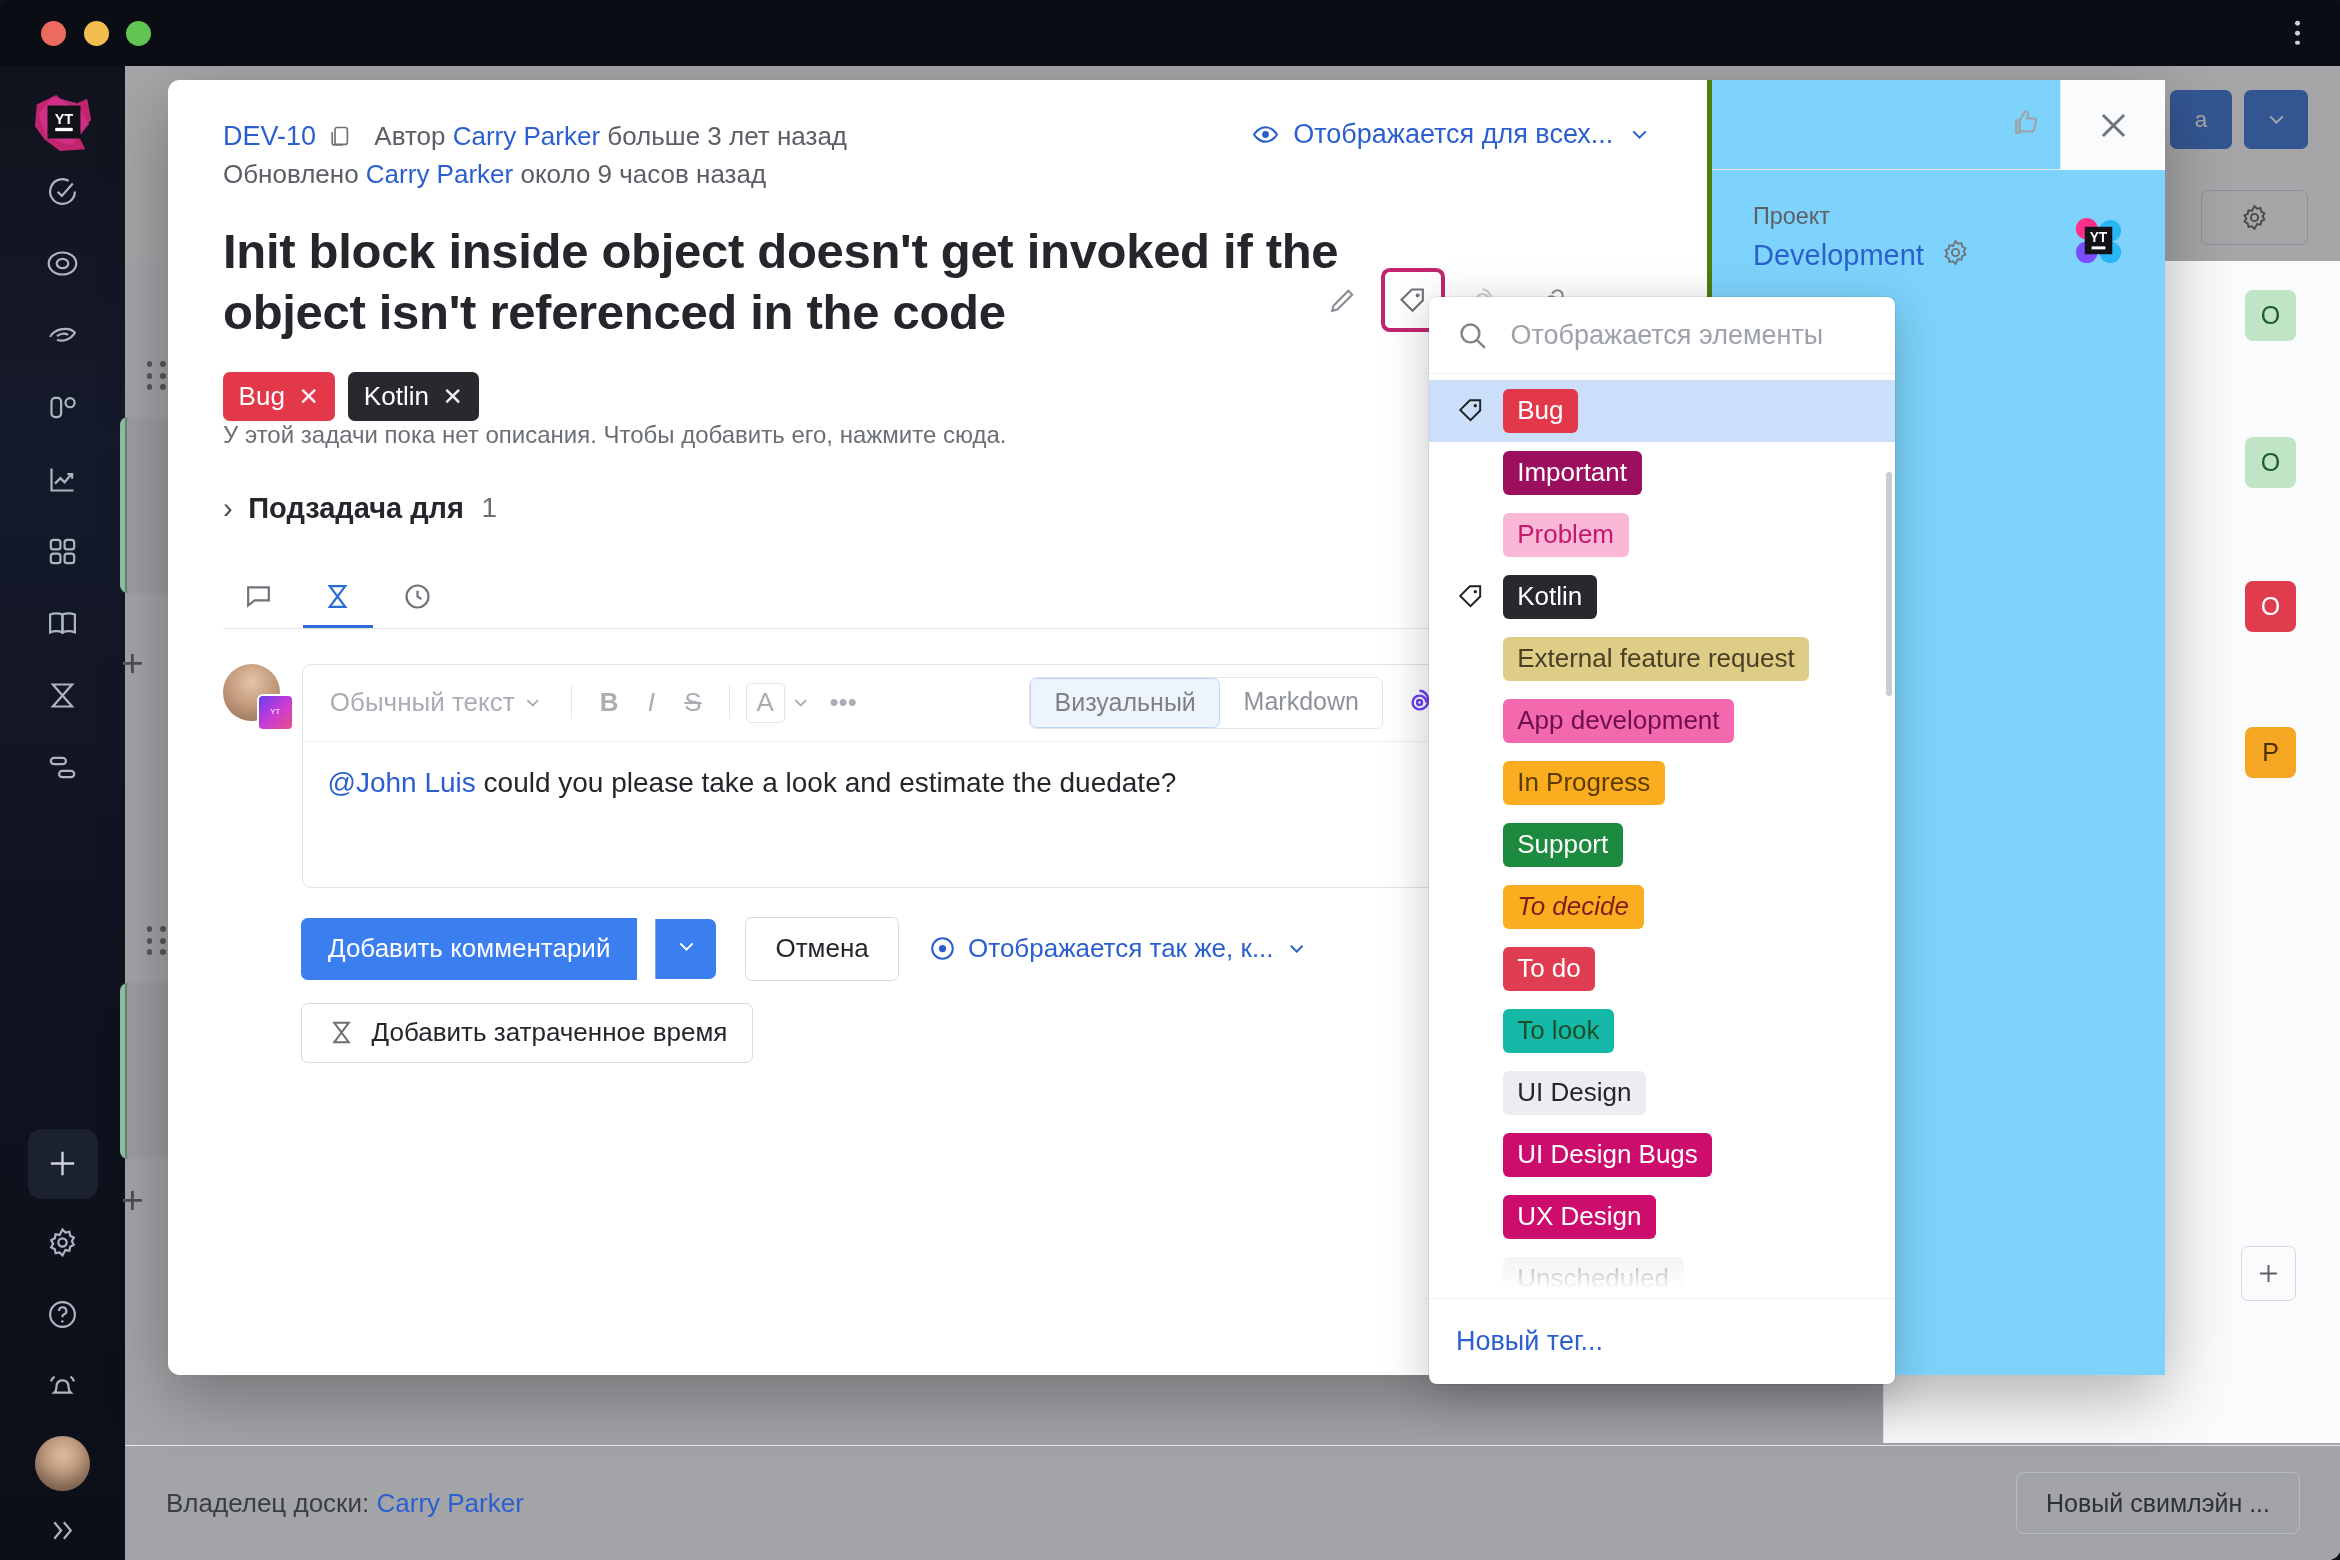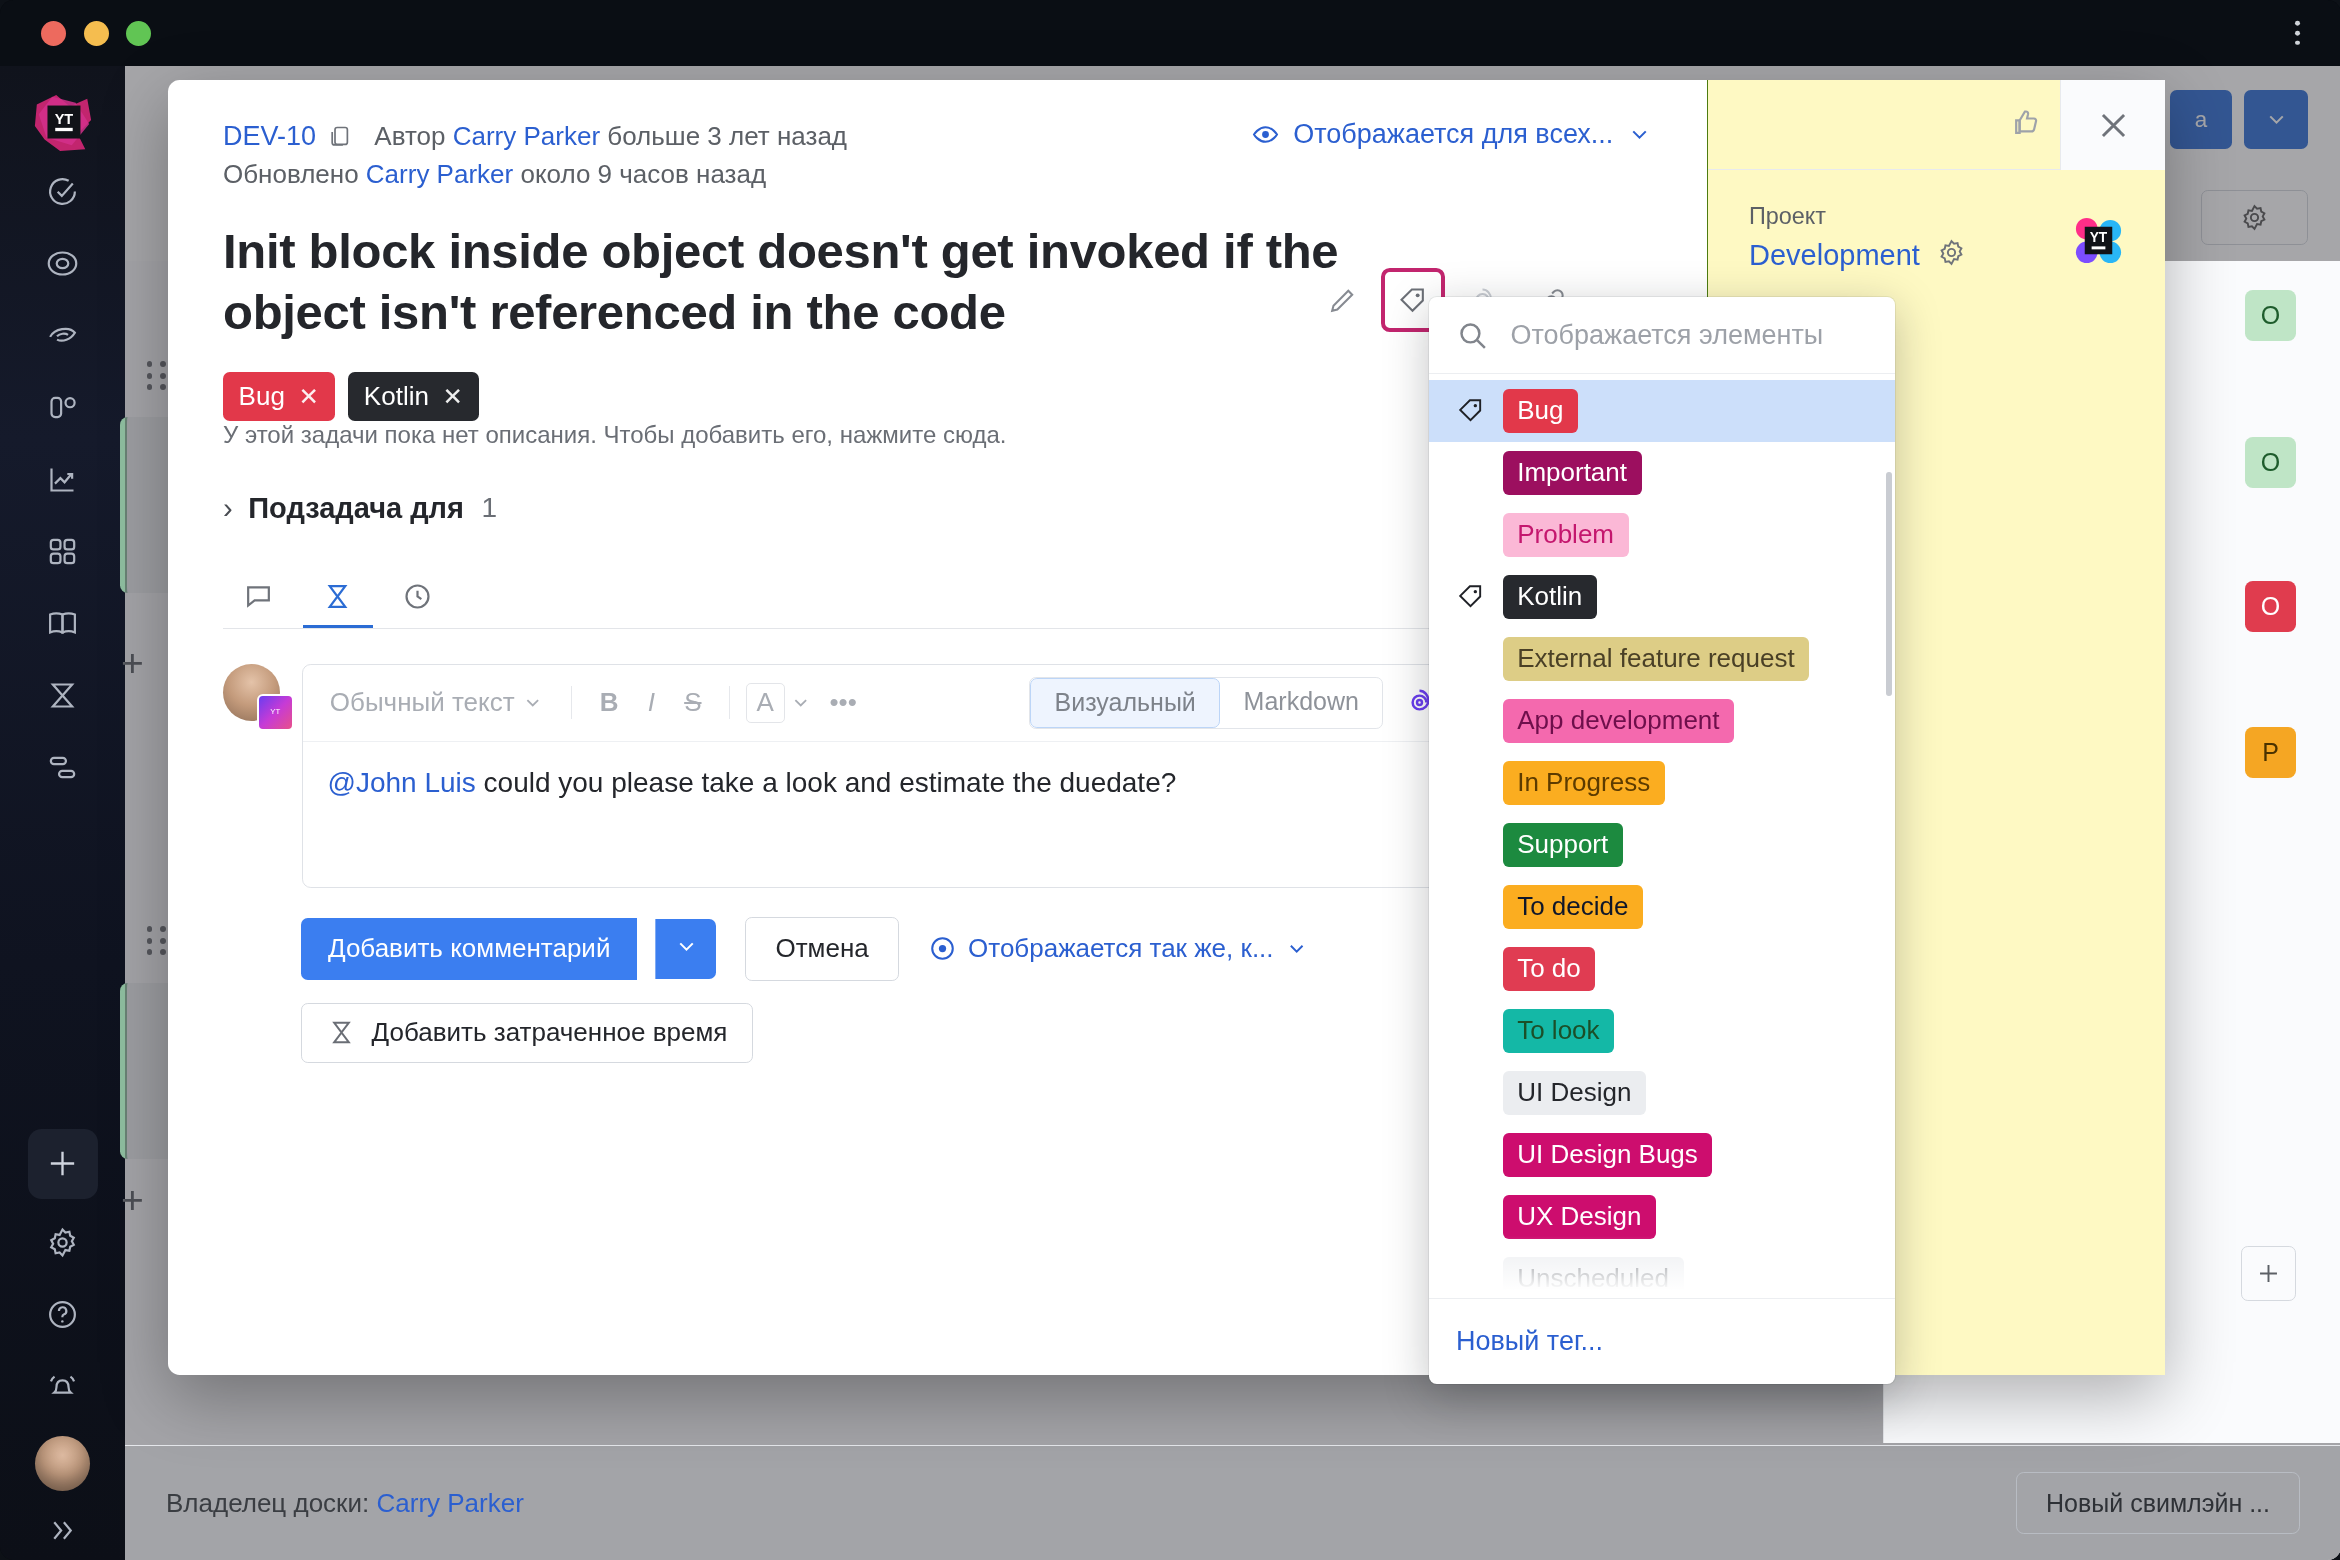--- a/index.html
+++ b/index.html
@@ -138,21 +138,21 @@
   }
 
   
   #modal {
     position: absolute; left: 168px; top: 80px; width: 1997px; height: 1295px;
     background: #fff; border-radius: 11.7px; z-index: 20;
     box-shadow: 0 21.5px 68px rgba(0,0,0,.30);
     display: flex;
   }
   #modal-main { flex: 1 1 auto; position: relative; padding: 37px 55px 0 55px; overflow: hidden; }
-  #modal-side { width: 458px; border-left: 1px solid #4d7c0f; background: #fef9c3; position: relative; }
+  #modal-side { width: 458px; border-left: 5px solid #4d7c0f; background: #7dd3fc; position: relative; }
 
   .meta-line { font-size: 26px; color: #5c6066; line-height: 1.45; display: flex; align-items: center; flex-wrap: wrap; gap: 0; }
   .mlink { color: #2b5fd0; }
   #issue-id { color: #2b5fd0; font-size: 27px; }
   #copy-ico { margin: 0 21.5px 0 9.8px; color: #6f737a; display: inline-flex; }
   #visibility {
     position: absolute; right: 55px; top: 39px; display: flex; align-items: center; gap: 13.7px;
     color: #2b5fd0; font-size: 27px;
   }
   #issue-title {
@@ -816,21 +816,21 @@
         <div class="tag-row">
           <span class="spacer"></span>
           <span class="tag-pill" style="background: rgb(251, 173, 32); color: rgb(92, 59, 0);">In Progress</span>
         </div>
         <div class="tag-row">
           <span class="spacer"></span>
           <span class="tag-pill" style="background: rgb(28, 138, 63); color: rgb(255, 255, 255);">Support</span>
         </div>
         <div class="tag-row">
           <span class="spacer"></span>
-          <span class="tag-pill" style="background: rgb(251, 173, 32); color: #0f172a;">To decide</span>
+          <span class="tag-pill" style="background: rgb(251, 173, 32); color: #7f1d1d; font-style: italic;">To decide</span>
         </div>
         <div class="tag-row">
           <span class="spacer"></span>
           <span class="tag-pill" style="background: rgb(224, 60, 82); color: rgb(255, 255, 255);">To do</span>
         </div>
         <div class="tag-row">
           <span class="spacer"></span>
           <span class="tag-pill" style="background: #14b8a6; color: rgb(27, 79, 40);">To look</span>
         </div>
         <div class="tag-row">

